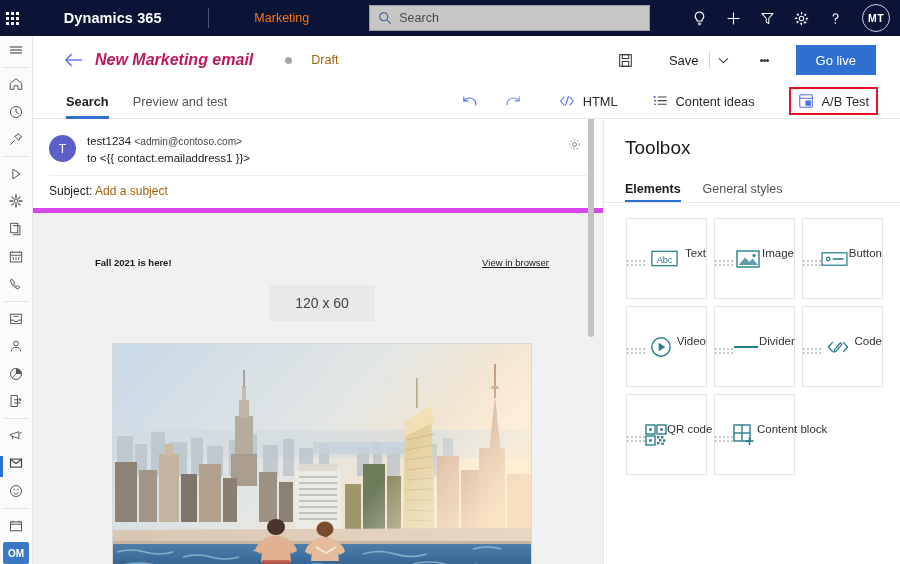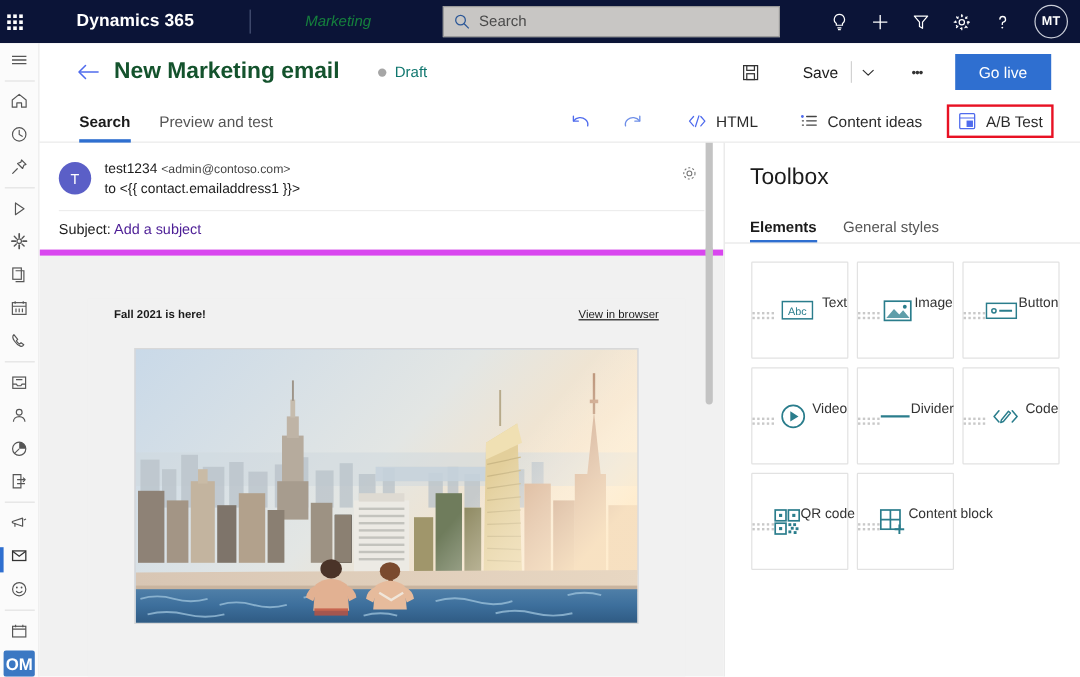--- a/index.html
+++ b/index.html
@@ -20,21 +20,21 @@
     width: 36px; height: 36px; display: flex; align-items: center; justify-content: center;
     cursor: pointer;
   }
   .waffle .grid { display: grid; grid-template-columns: repeat(3, 3px); gap: 2px; }
   .waffle .grid i { width: 3px; height: 3px; background: #ffffff; display: block; }
   .brand {
     color: #ffffff; font-size: 14.5px; font-weight: bold; letter-spacing: .1px;
     margin-left: 6px; white-space: nowrap;
   }
   .vdiv { width: 1px; height: 20px; background: #4a5578; margin: 0 14px; }
-  .app-name { color: #15803d; font-size: 12.5px; white-space: nowrap; font-style: italic; }
+  .app-name { color: #f97316; font-size: 12.5px; white-space: nowrap; }
   .searchwrap {
     margin-left: 28px; width: 386px; height: 26px; background: #c8c6c4;
     border: 1px solid #9a9a9a; display: flex; align-items: center; padding: 0 8px;
   }
   .searchwrap svg { flex: 0 0 auto; }
   .search-ph { font-size: 12.5px; color: #4a4a4a; margin-left: 7px; }
   .top-actions { margin-left: auto; display: flex; align-items: center; padding-right: 10px; }
   .top-actions .tbtn {
     width: 34px; height: 36px; display: flex; align-items: center; justify-content: center;
     cursor: pointer;
@@ -57,34 +57,34 @@
     position: relative; cursor: pointer;
   }
   .rail .sep { width: 25px; height: 1px; background: #e2e2e2; margin: 3px 0; }
   .rail .ritem.active::before {
     content: ""; position: absolute; left: 0; top: 6px; width: 3px; height: 21px;
     background: #2f6fd0;
   }
   .railtile {
     width: 26px; height: 26px; background: #3b78c3; color: #fff;
     display: flex; align-items: center; justify-content: center;
-    font-size: 14px; font-weight: bold; border-radius: 2px;
+    font-size: 10px; font-weight: bold; border-radius: 2px;
     margin-top: 3px; cursor: pointer;
   }
 
   
   .cmdbar {
     position: absolute; left: 33px; top: 36px; width: 867px; height: 48px;
     background: #ffffff; display: flex; align-items: center;
   }
   .back-arrow { margin-left: 28px; width: 26px; height: 26px; display:flex; align-items:center; justify-content:center; cursor: pointer; }
-  .page-title { font-size: 19px; color: #14532d; margin-left: 8px; white-space: nowrap; font-weight: 600;}
+  .page-title { font-size: 16px; color: #be185d; margin-left: 8px; white-space: nowrap; font-weight: 600; font-style: italic;}
   .status { display: flex; align-items: center; margin-left: 32px; }
   .status .dot { width: 7px; height: 7px; border-radius: 50%; background: #a6a6a6; }
-  .status .stxt { font-size: 12.5px; color: #0f766e; margin-left: 7px; }
+  .status .stxt { font-size: 12.5px; color: #a16207; margin-left: 19px; }
   .cmd-right { margin-left: auto; display: flex; align-items: center; padding-right: 24px; }
   .save-grp { display: flex; align-items: center; cursor: pointer; gap: 29px; }
   .save-grp .lbl { font-size: 13px; color: #1b1b1b; margin-left: 7px; }
   .caret-sep { width:1px; height:18px; background:#d2d2d2; margin: 0 2px 0 10px; }
   .caret-btn { width: 24px; height: 26px; display:flex; align-items:center; justify-content:center; cursor:pointer;}
   .ellipsis-btn { width: 30px; height: 28px; display:flex; align-items:center; justify-content:center; margin-left: 14px; cursor:pointer; }
   .ellipsis-btn i { width:3px; height:3px; border-radius:50%; background:#333; display:block; margin:1.3px 0; }
   .golive {
     background: #2f6fd0; color: #fff; font-size: 13px; border: none;
     padding: 0 20px; height: 30px; margin-left: 16px; cursor: pointer;
@@ -107,21 +107,21 @@
   .tab.active::after {
     content: ""; position: absolute; left: 0; right: 0; bottom: 0; height: 2.5px; background: #2f6fd0;
   }
   .tb-right { margin-left: auto; display: flex; align-items: center; padding-right: 22px; }
   .icon-btn { width: 30px; height: 30px; display:flex; align-items:center; justify-content:center; cursor:pointer; }
   .tool-btn {
     display: flex; align-items: center; cursor: pointer; height: 28px; padding: 0 4px;
     margin-left: 26px;
   }
   .tool-btn .tlbl { font-size: 12.8px; color: #2b2b2b; margin-left: 8px; white-space: nowrap; }
-  .tool-btn.highlight { border: 2px solid #e81123; padding: 2px 7px; margin-left: 16px; align-items: center; }
+  .tool-btn.highlight { border: 2px solid #e81123; padding: 2px 7px; margin-left: 30px; align-items: center; }
 
   
   .editor {
     position: absolute; left: 33px; top: 119px; width: 570px; height: 445px;
     background: #ffffff; overflow: hidden;
   }
   .mailhdr { padding: 14px 0 0 0; background: #fff; }
   .mailhdr-row { display: flex; align-items: flex-start; padding: 0 18px 0 16px; }
   .mail-avatar {
     width: 27px; height: 27px; border-radius: 50%; background: #5b5fc7; color: #fff;
@@ -129,21 +129,21 @@
     flex: 0 0 auto; margin-top: 2px;
   }
   .mail-from { margin-left: 11px; line-height: 1.45; }
   .mail-from .l1 { font-size: 11.5px; color: #1b1b1b; }
   .mail-from .l1 .em { color: #444; font-size: 10.2px; }
   .mail-from .l2 { font-size: 11.5px; color: #1b1b1b; }
   .gear-mail { margin-left: auto; width: 22px; height: 22px; display:flex; align-items:center; justify-content:center; cursor:pointer; }
   .mail-rule { height: 1px; background: #ededed; margin: 9px 16px 0 16px; }
   .subject-row { padding: 8px 16px 10px 16px; font-size: 12px; }
   .subject-row .slab { color: #1b1b1b; }
-  .subject-row .slink { color: #4c1d95; cursor: pointer; }
+  .subject-row .slink { color: #a16207; cursor: pointer; }
 
   .canvas-bg {
     position: relative; background: #f1f1f1; height: 356px; margin-top: 0;
     border-top: 5px solid #d946ef;
   }
   .mail-body {
     position: absolute; left: 40px; top: 36px; right: 32px; bottom: 0;
     background: #f1f1f1;
   }
   .mb-toprow { display: flex; align-items: baseline; padding: 8px 22px 0 22px; }
@@ -504,20 +504,21 @@
         <span class="slink">Add a subject</span>
       </div>
     </div>
 
     <div class="canvas-bg">
       <div class="mail-body">
         <div class="mb-toprow">
           <span class="mb-fall">Fall 2021 is here!</span>
           <span class="mb-view">View in browser</span>
         </div>
+        <div class="placeholder-img">120 x 60</div>
 
         <div class="hero">
           <svg width="420" height="230" viewBox="0 0 420 230" preserveAspectRatio="none">
             <defs>
               <linearGradient id="sky" x1="0" y1="0" x2="1" y2="0.5">
                 <stop offset="0%" stop-color="#c9d9e8"></stop>
                 <stop offset="55%" stop-color="#e3e6e4"></stop>
                 <stop offset="85%" stop-color="#f6e3c8"></stop>
                 <stop offset="100%" stop-color="#fdf0d8"></stop>
               </linearGradient>

